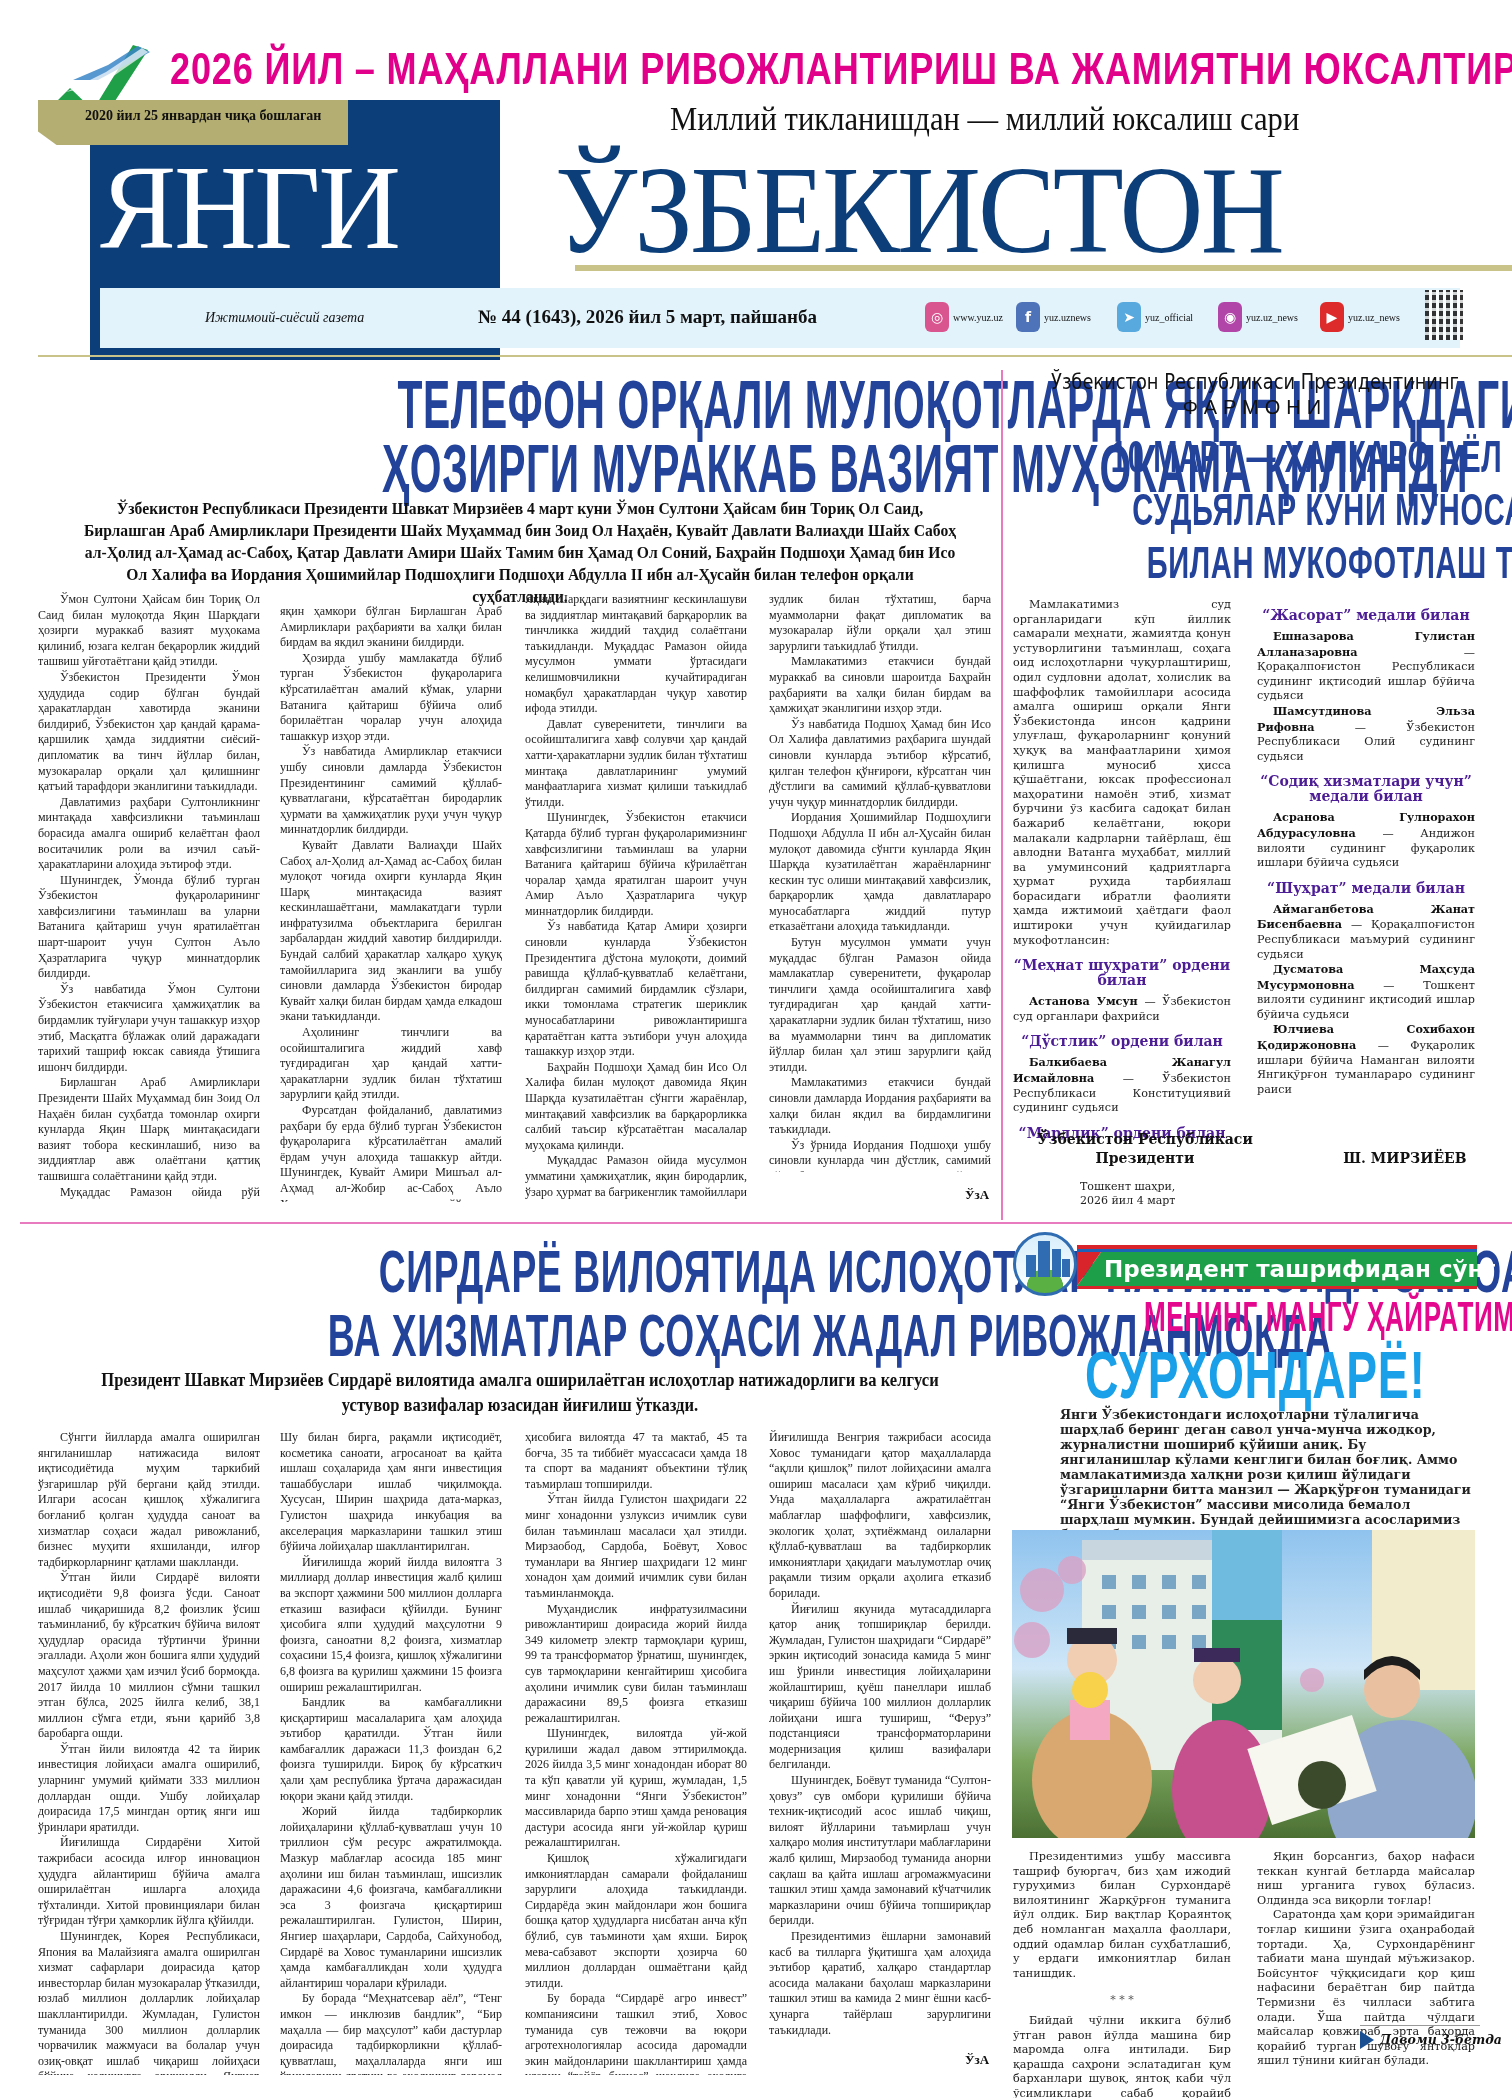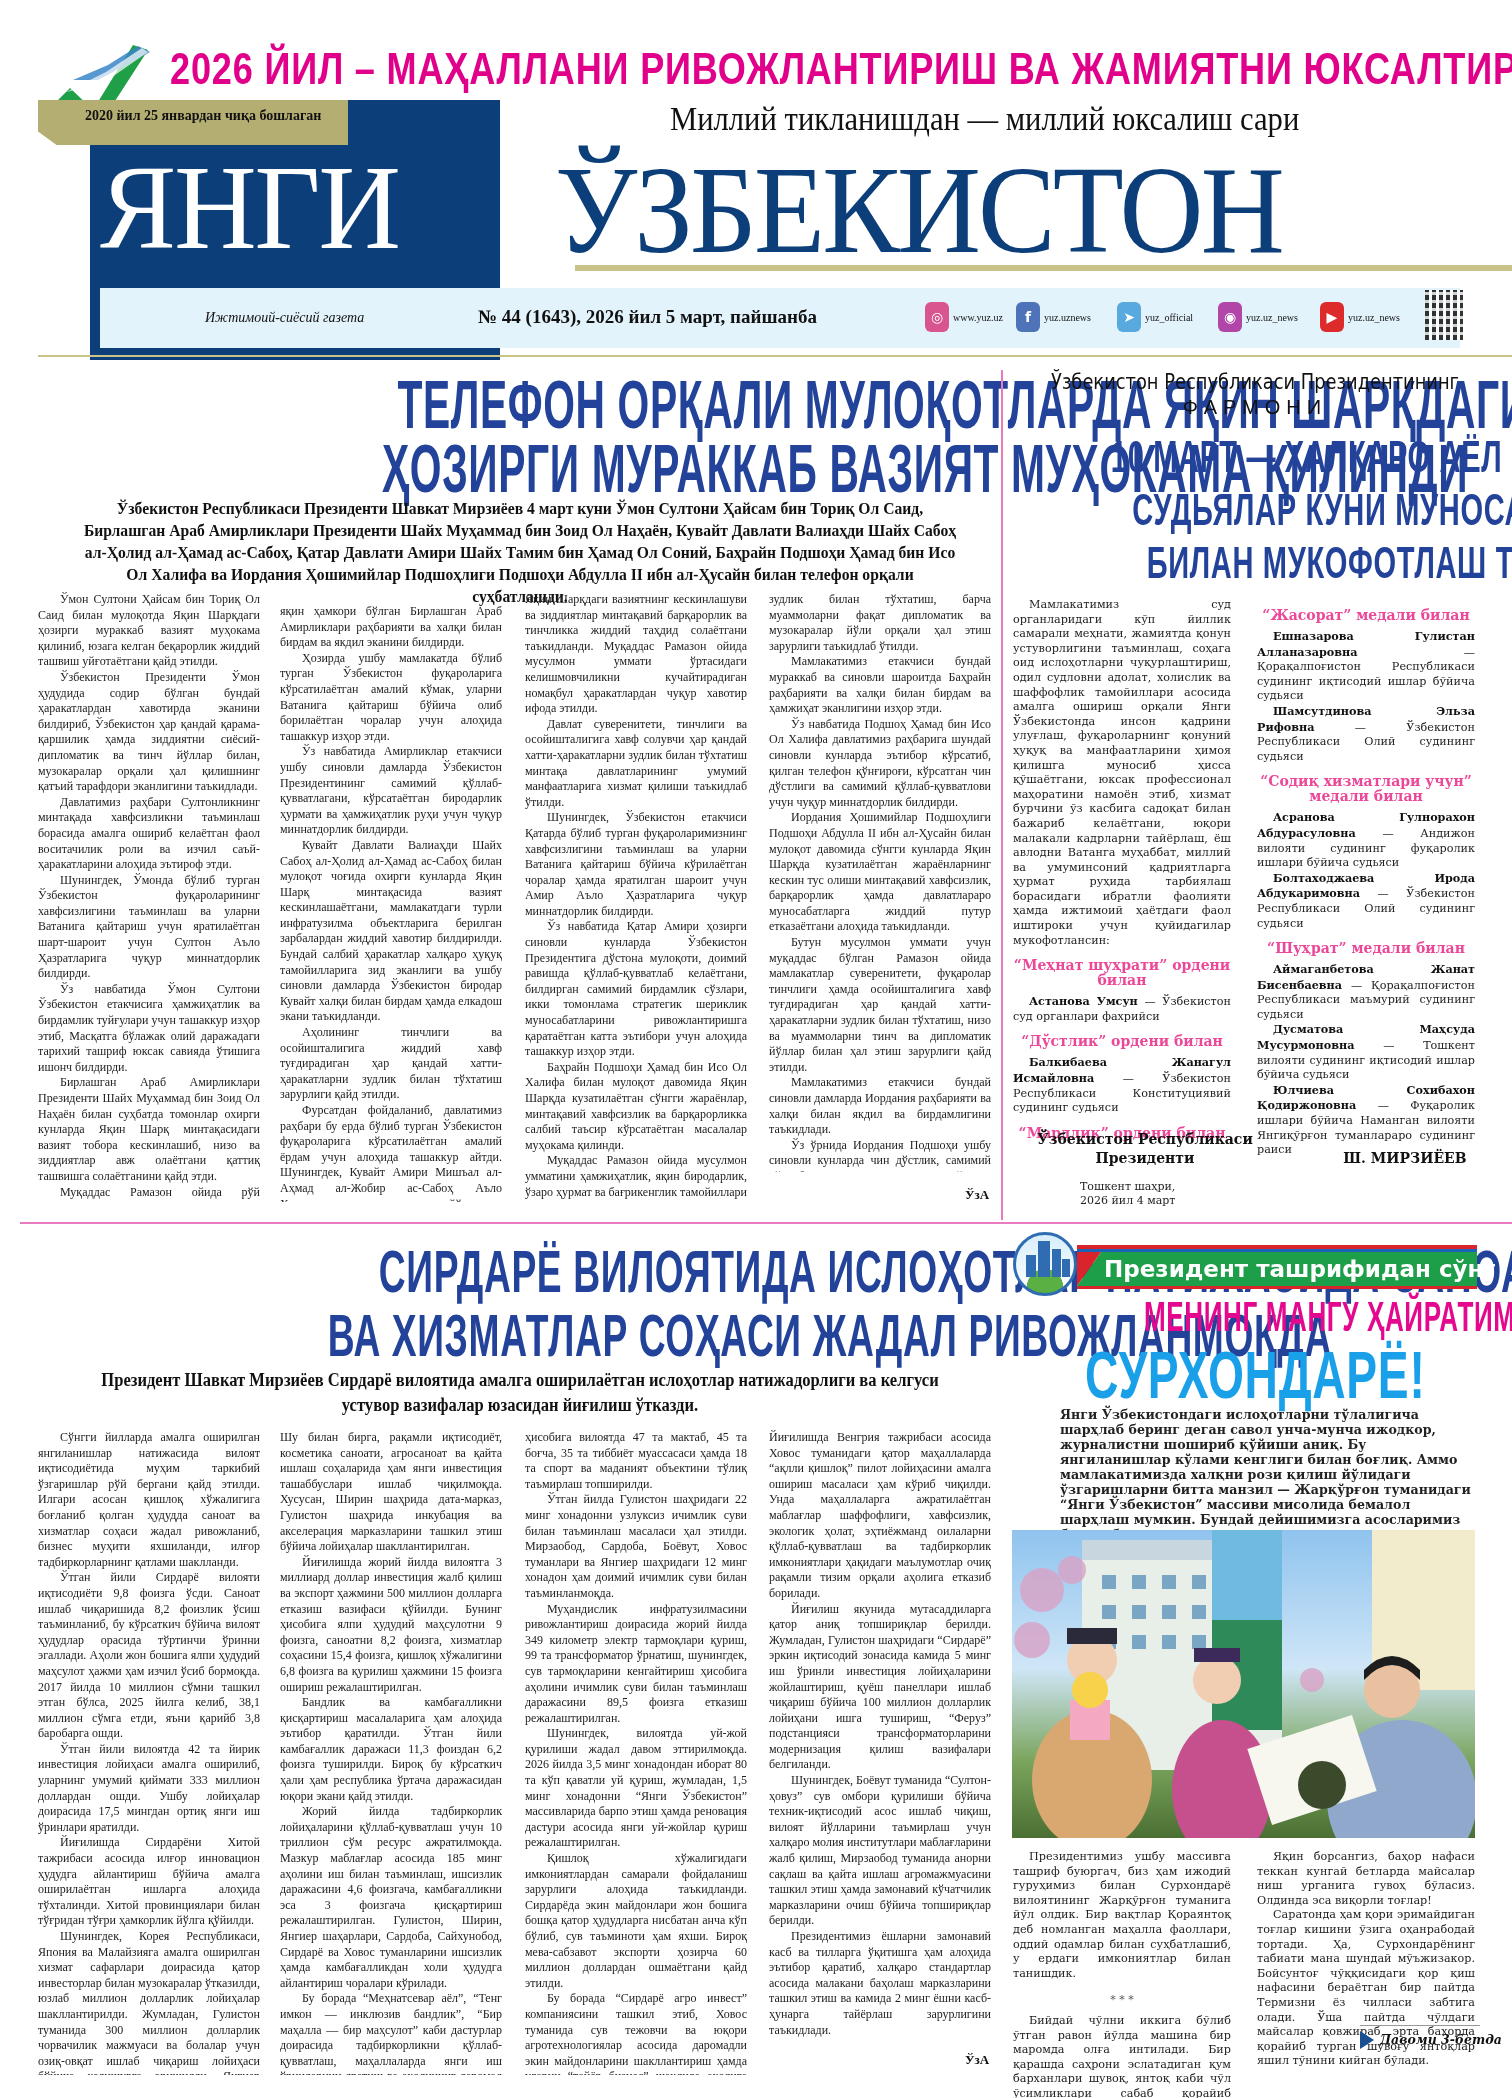--- a/index.html
+++ b/index.html
@@ -34,21 +34,21 @@
 #lead1{left:40px;top:498px;width:960px;font-size:17px;font-weight:bold;line-height:22px;text-align:center;color:#111;transform:scaleX(0.92);transform-origin:center}
 .col{position:absolute;font-size:12px;line-height:15.6px;text-align:justify;color:#222;hyphens:auto;overflow:hidden}
 .col p{text-indent:22px}
 .source{position:absolute;font-weight:bold;font-size:13px;color:#111}
 
 #pink-rule-v{left:1001px;top:370px;width:2px;height:850px;background:#e87ac0}
 #f-pre{left:1010px;top:370px;width:490px;text-align:center;font-size:21px;color:#111;font-family:"DejaVu Sans",sans-serif;transform:scaleX(0.85);transform-origin:center}
 #f-farmoni{left:1010px;top:396px;width:490px;text-align:center;font-size:20px;letter-spacing:6px;color:#111;font-family:Liberation Sans, sans-serif}
 #h2{left:1010px;top:430px;width:490px;font-size:44px;line-height:53px}
 #f-body{left:1013px;top:598px;width:218px;font-family:"DejaVu Serif",serif;font-size:11.2px;line-height:14.6px}
-.medal{text-align:center;font-weight:bold;font-size:14px;line-height:15px;color:#ec4899;font-family:"DejaVu Serif",serif;margin:10px 0 6px}
+.medal{text-align:center;font-weight:bold;font-size:14px;line-height:15px;color:#4c1d95;font-family:"DejaVu Serif",serif;margin:10px 0 6px}
 .aw{font-family:"DejaVu Serif",serif;font-size:11.2px;line-height:14.6px;text-align:justify;text-indent:16px;color:#222}
 .aw b{color:#111}
 #f-right{left:1257px;top:598px;width:218px}
 #sign-left{left:1010px;top:1130px;width:270px;text-align:center;font-weight:bold;font-size:14px;line-height:19px;color:#111;font-family:"DejaVu Serif",serif}
 #sign-right{left:1330px;top:1150px;width:150px;text-align:center;font-weight:bold;font-size:14px;color:#111;font-family:"DejaVu Serif",serif}
 #sign-place{left:1080px;top:1180px;font-size:11px;line-height:14px;color:#222;font-family:"DejaVu Serif",serif}
 #pink-rule-h{left:20px;top:1222px;width:1495px;height:2px;background:#e87ac0}
 
 #h3{left:20px;top:1240px;width:1000px;font-size:60px;line-height:64px}
 #lead2{left:40px;top:1368px;width:960px;font-size:18px;font-weight:bold;line-height:25px;text-align:center;color:#111;transform:scaleX(0.92)}
@@ -179,21 +179,20 @@
       <div class="medal">“Мардлик” ордени билан</div>
     </div>
 </div>
 <div class="abs" id="f-right">
   <div id="awards-right">
       <div class="medal">“Жасорат” медали билан</div>
       <p class="aw"><b>Ешназарова Гулистан Алланазаровна</b><span> — Қорақалпоғистон Республикаси судининг иқтисодий ишлар бўйича судьяси</span></p>
       <p class="aw"><b>Шамсутдинова Эльза Рифовна</b><span> — Ўзбекистон Республикаси Олий судининг судьяси</span></p>
       <div class="medal">“Содиқ хизматлари учун” медали билан</div>
       <p class="aw"><b>Асранова Гулнорахон Абдурасуловна</b><span> — Андижон вилояти судининг фуқаролик ишлари бўйича судьяси</span></p>
-      <p class="aw"><b>Болтаходжаева Ирода Абдукаримовна</b><span> — Ўзбекистон Республикаси Олий судининг судьяси</span></p>
       <div class="medal">“Шуҳрат” медали билан</div>
       <p class="aw"><b>Аймаганбетова Жанат Бисенбаевна</b><span> — Қорақалпоғистон Республикаси маъмурий судининг судьяси</span></p>
       <p class="aw"><b>Дусматова Маҳсуда Мусурмоновна</b><span> — Тошкент вилояти судининг иқтисодий ишлар бўйича судьяси</span></p>
       <p class="aw"><b>Юлчиева Сохибахон Қодиржоновна</b><span> — Фуқаролик ишлари бўйича Наманган вилояти Янгиқўрғон туманлараро судининг раиси</span></p>
     </div>
 </div>
 <div class="abs" id="sign-left">Ўзбекистон Республикаси Президенти</div>
 <div class="abs" id="sign-right">Ш. МИРЗИЁЕВ</div>
 <div class="abs" id="sign-place">
   <div>Тошкент шаҳри,</div>

